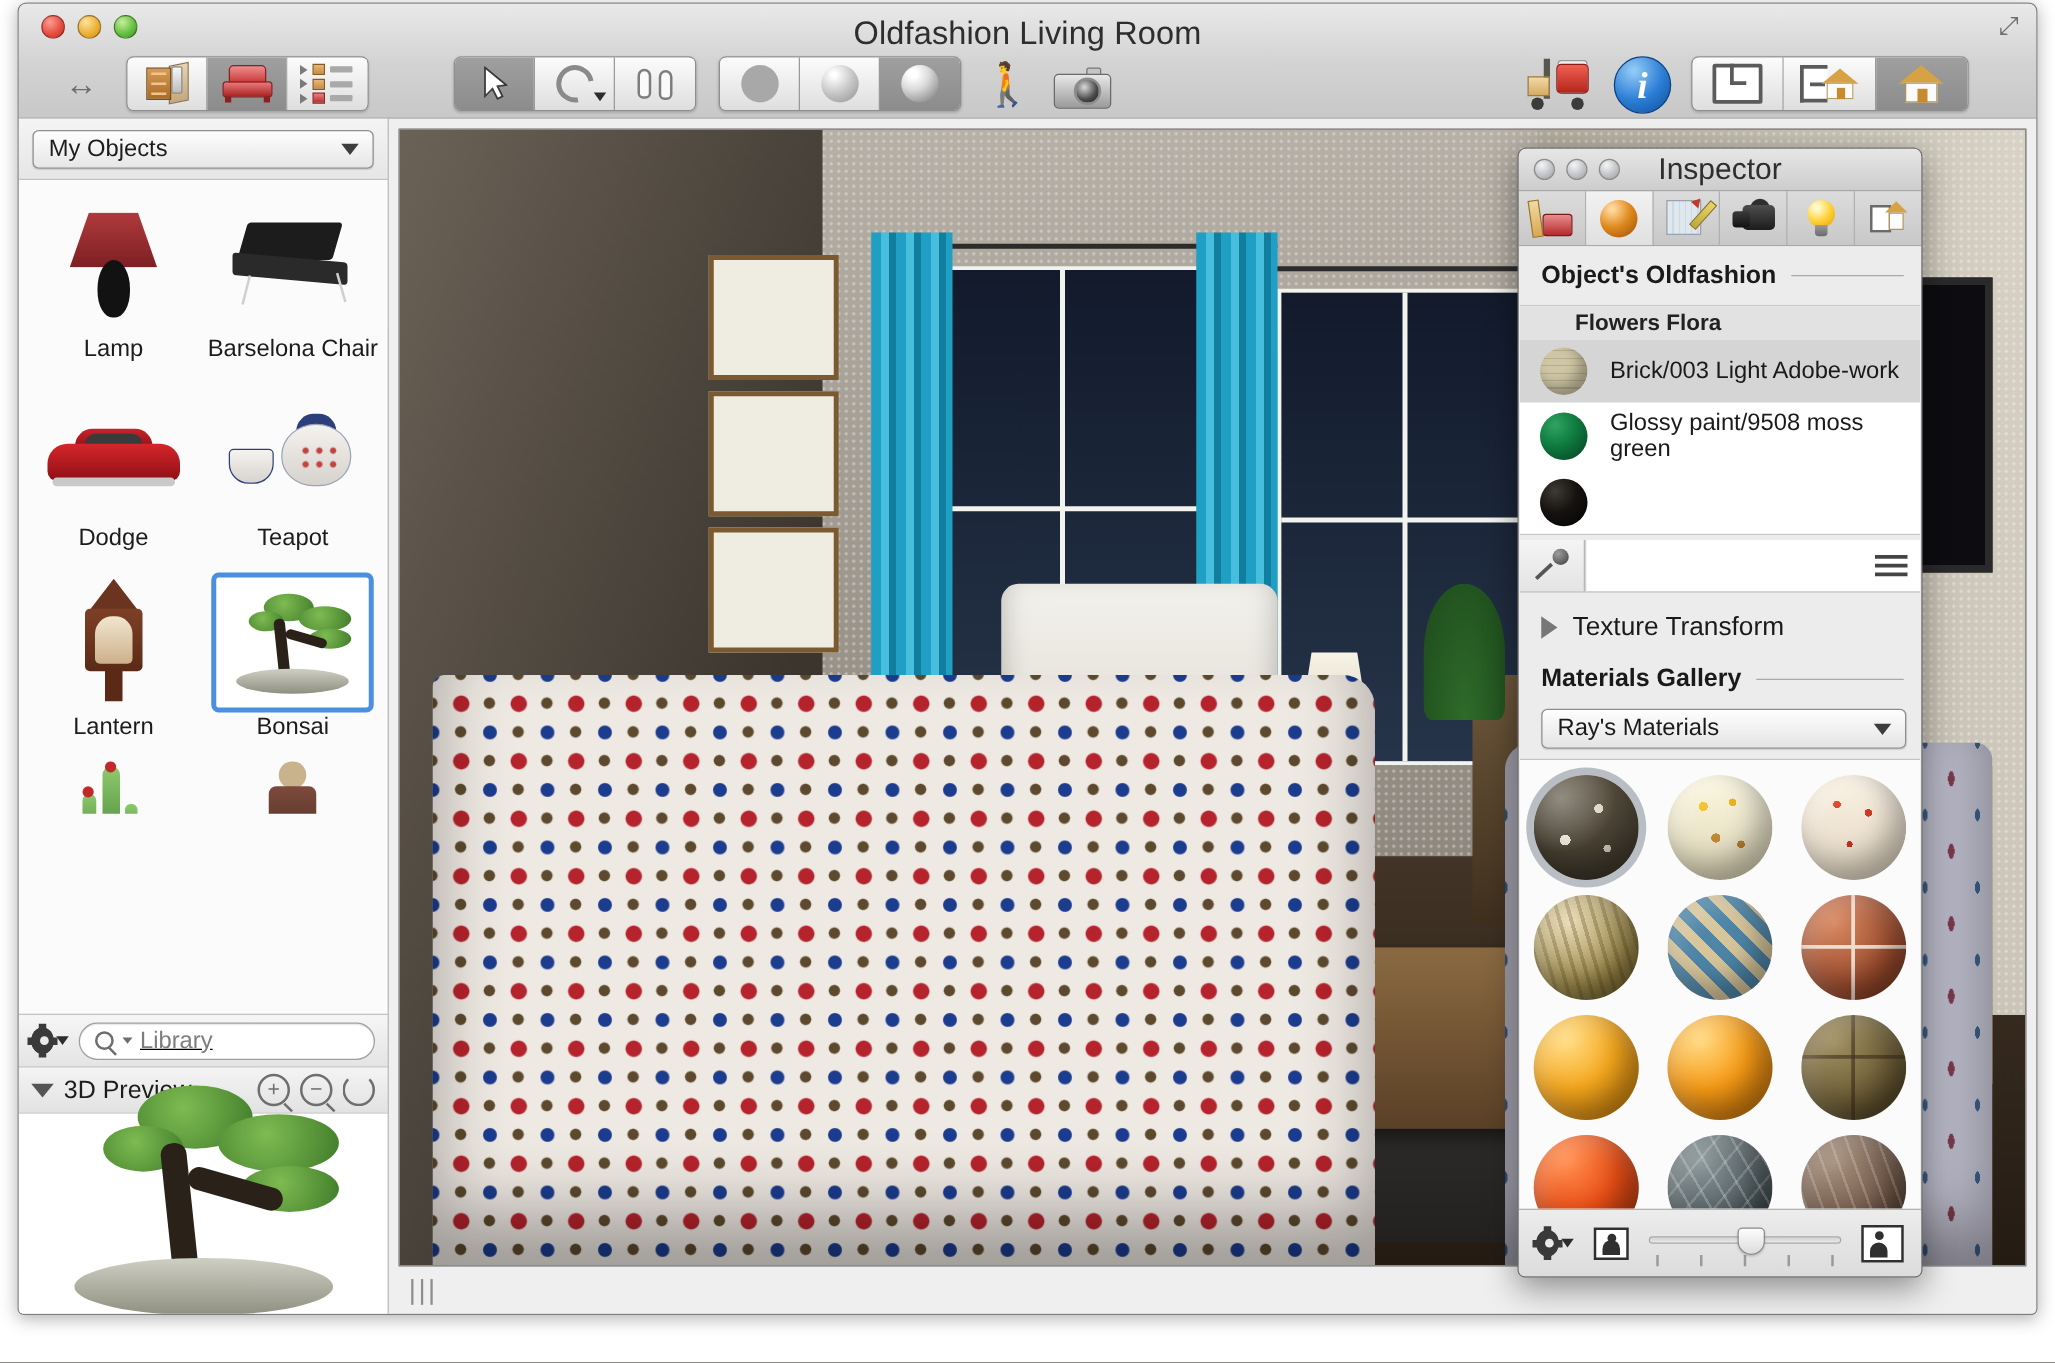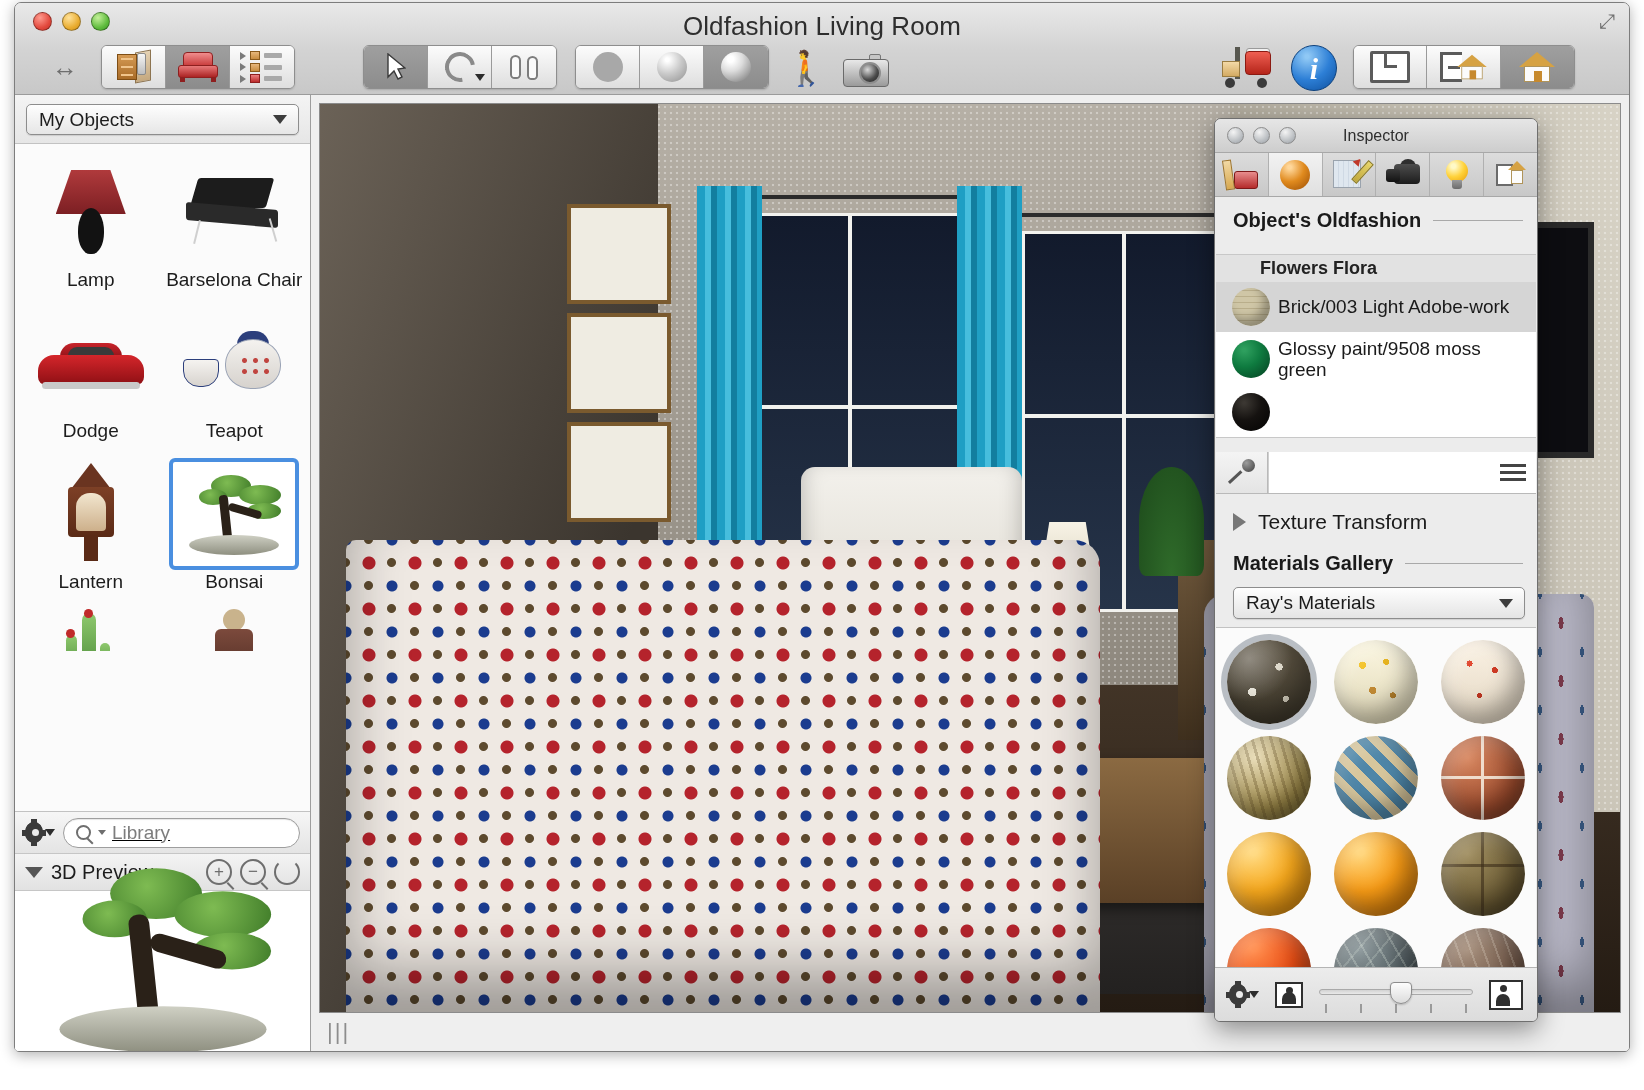--- a/index.html
+++ b/index.html
@@ -374,21 +374,21 @@
   }
   .insp-title {
     height:34px; position:relative;
     background:linear-gradient(#e6e6e6,#cdcdcd);
     border-bottom:1px solid #a8a8a8;
   }
   .insp-title .tls { position:absolute; left:12px; top:8px; display:flex; gap:9px; }
   .insp-title .itl { width:17px;height:17px;border-radius:50%;
     background: radial-gradient(circle at 36% 28%, #f4f4f4, #b8bcc0 65%, #9aa0a6);
     border:1px solid #8c8c8c; }
-  .insp-title .t { text-align:center; font-size:16px; color:#2e2e2e; line-height:33px; }
+  .insp-title .t { text-align:center; font-size:24px; color:#2e2e2e; line-height:33px; }
 
   .insp-tabs { height:44px; display:flex; background:linear-gradient(#dcdcdc,#c8c8c8); border-bottom:1px solid #a8a8a8; }
   .insp-tab { flex:1; display:flex;align-items:center;justify-content:center; border-right:1px solid #b0b0b0; }
   .insp-tab:last-child{border-right:none;}
   .insp-tab.on { background:linear-gradient(#f2f2f2,#e0e0e0); }
 
   .tic-ruler{width:34px;height:30px;position:relative;}
   .tic-ruler .rul{position:absolute;left:0;top:0;width:9px;height:30px;background:linear-gradient(#f2d9a4,#d8a84f);border:1px solid #a0762c;transform:rotate(-8deg);}
   .tic-ruler .ch{position:absolute;right:0;bottom:1px;width:24px;height:18px;background:linear-gradient(#e88d8d,#b52b2b);border:1px solid #7d1919;border-radius:3px;}
   .tic-sphere{width:30px;height:30px;border-radius:50%;background:radial-gradient(circle at 32% 24%,#ffd79a 6%,#e08a1e 48%,#9a4d05 100%);}
@@ -411,23 +411,23 @@
   .tic-room .hs{position:absolute;right:0;top:0;width:0;height:0;border-left:9px solid transparent;border-right:9px solid transparent;border-bottom:9px solid #d6a243;}
   .tic-room .hw{position:absolute;right:3px;top:9px;width:12px;height:14px;background:#fcfcfc;border:1px solid #b09459;}
 
   .insp-body { flex:1; overflow:hidden; background:#ececec; display:flex; flex-direction:column; }
   .sect-head {
     display:flex; align-items:center; gap:12px; padding:12px 14px 8px 18px;
   }
   .sect-head .txt { font-size:20px; font-weight:bold; color:#1a1a1a; white-space:nowrap; }
   .sect-head .rule { flex:1; height:1px; background:#a9a9a9; }
 
-  .matlist { margin:14px 1px; background:#fff; border-top:1px solid #c8c8c8; border-bottom:1px solid #c8c8c8; }
+  .matlist { margin:4px 1px; background:#fff; border-top:1px solid #c8c8c8; border-bottom:1px solid #c8c8c8; }
   .mat-group { background:#e2e2e2; font-size:18px; font-weight:bold; color:#222; padding:3px 0 3px 44px; }
-  .matrow { display:flex; align-items:center; gap:8px; padding:6px 8px 6px 16px; }
+  .matrow { display:flex; align-items:center; gap:18px; padding:6px 8px 6px 16px; }
   .matrow.on { background:#d5d5d5; }
   .mat-swatch { width:38px;height:38px;border-radius:50%; flex:0 0 auto; }
   .sw-brick { background:
       repeating-linear-gradient(0deg,#cfc6a6 0 5px,#b9ae8b 5px 6px),
       repeating-linear-gradient(90deg,#cfc6a6 0 9px,#a89d7b 9px 10px);
     box-shadow: inset -6px -7px 10px rgba(0,0,0,.30); }
   .sw-green { background: radial-gradient(circle at 32% 26%, #2e9f5e 4%, #0e7a3f 45%, #053d20 100%); }
   .sw-black { background: radial-gradient(circle at 32% 26%, #3b3732 3%, #151210 45%, #030202 100%); }
   .mat-label { font-size:19px; color:#1a1a1a; line-height:1.12; }
 

